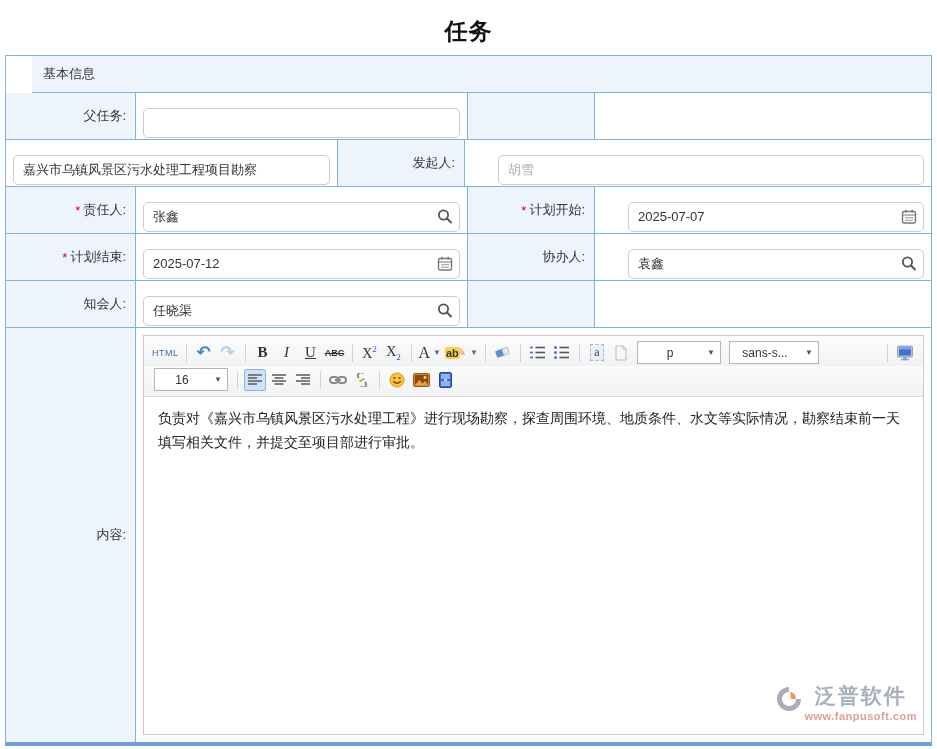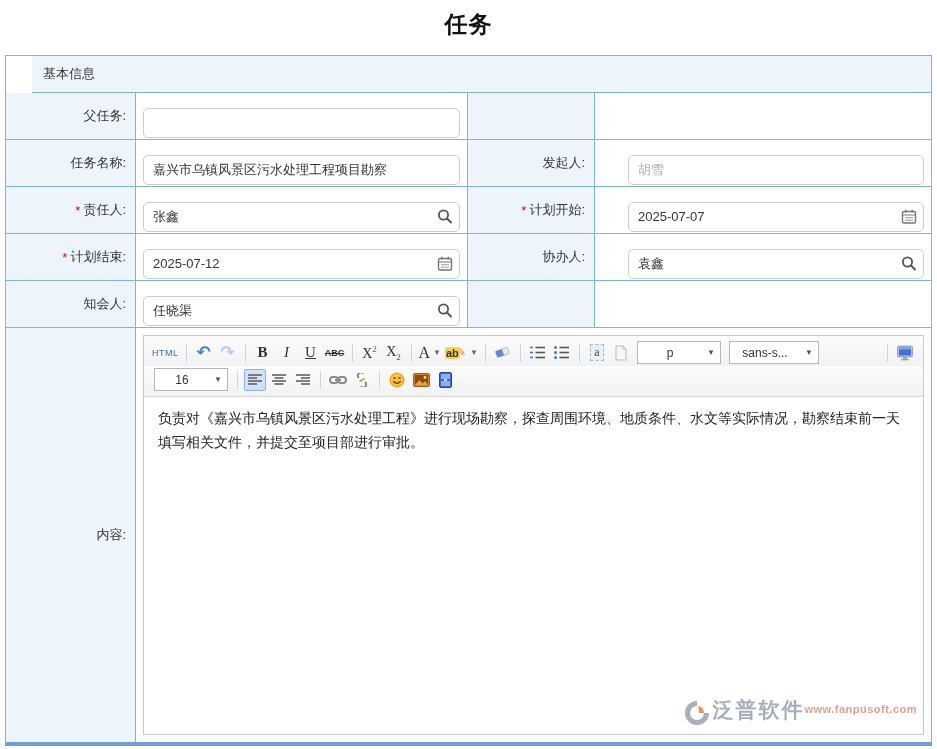--- a/index.html
+++ b/index.html
@@ -1,19 +1,19 @@
 <!DOCTYPE html>
 <html><head>
 <meta charset="utf-8">
 <style>
   * { margin:0; padding:0; box-sizing:border-box; }
   html,body { width:937px; height:749px; background:#fff; font-family:"Liberation Sans","DejaVu Sans",sans-serif; overflow:hidden; }
   body { position:relative; }
 
-  .page-title { text-align:center; font-size:23px; font-weight:bold; color:#111; padding-top:9px; letter-spacing:1px; }
+  .page-title { text-align:center; font-size:23px; font-weight:bold; color:#111; padding-top:16px; letter-spacing:1px; }
 
   .form-table {
     position:absolute; left:5px; right:5px; top:55px; bottom:3px;
     border:1px solid #7fb2e0; border-bottom:4px solid #6f9fd6;
     display:flex; flex-direction:column; background:#fff;
   }
   .section-header {
     height:37px; background:#edf4fc; border-bottom:1px solid #7fb2e0;
     display:flex; align-items:center; padding-left:11px;
     font-size:13px; color:#333;margin-left:26px;
@@ -69,21 +69,21 @@
   .tb-select .sel-label { flex:1; text-align:center; padding:0 6px; white-space:nowrap; overflow:hidden; }
   .tb-select .sel-caret { font-size:8px; color:#555; padding:0 5px; }
   .sel-p { width:84px; }
   .sel-font { width:90px; }
   .sel-size { width:74px; }
   .tb-right { margin-left:auto; display:flex; align-items:center; }
 
   .editor-body { flex:1; padding:10px 14px; font-size:14px; color:#222; line-height:1.7; position:relative; overflow:hidden; }
 
   .watermark { position:absolute; right:6px; bottom:8px; display:flex; align-items:flex-start; opacity:0.85; }
-  .wm-text { display:flex; align-items:center; }
+  .wm-text { display:flex; flex-direction:column; align-items:center; }
   .wm-brand { font-size:21px; font-weight:bold; color:#9aa2b1; letter-spacing:2px; line-height:1.1; }
   .wm-url { font-size:11px; font-weight:bold; color:#d9917c; letter-spacing:0.5px; }
   .wm-icon { margin-right:2px; margin-top:2px; }
 
   svg { display:block; }
 </style>
 </head>
 <body>
 
 <div class="page-title">任务</div>
@@ -96,21 +96,20 @@
     <div class="cell-input">
       <div class="fld no-icon">
         <input type="text" value="" style="">
       </div>
     </div>
     <div class="cell-label cell-label2"></div>
     <div class="cell-input cell-input2"></div>
   </div>
 
   <div class="frow">
-    <div class="cell-label">任务名称:</div>
     <div class="cell-input">
       <div class="fld no-icon">
         <input type="text" value="嘉兴市乌镇风景区污水处理工程项目勘察" style="">
       </div>
     </div>
     <div class="cell-label cell-label2">发起人:</div>
     <div class="cell-input cell-input2">
       <div class="fld no-icon muted">
         <input type="text" value="胡雪" style="">
       </div>

